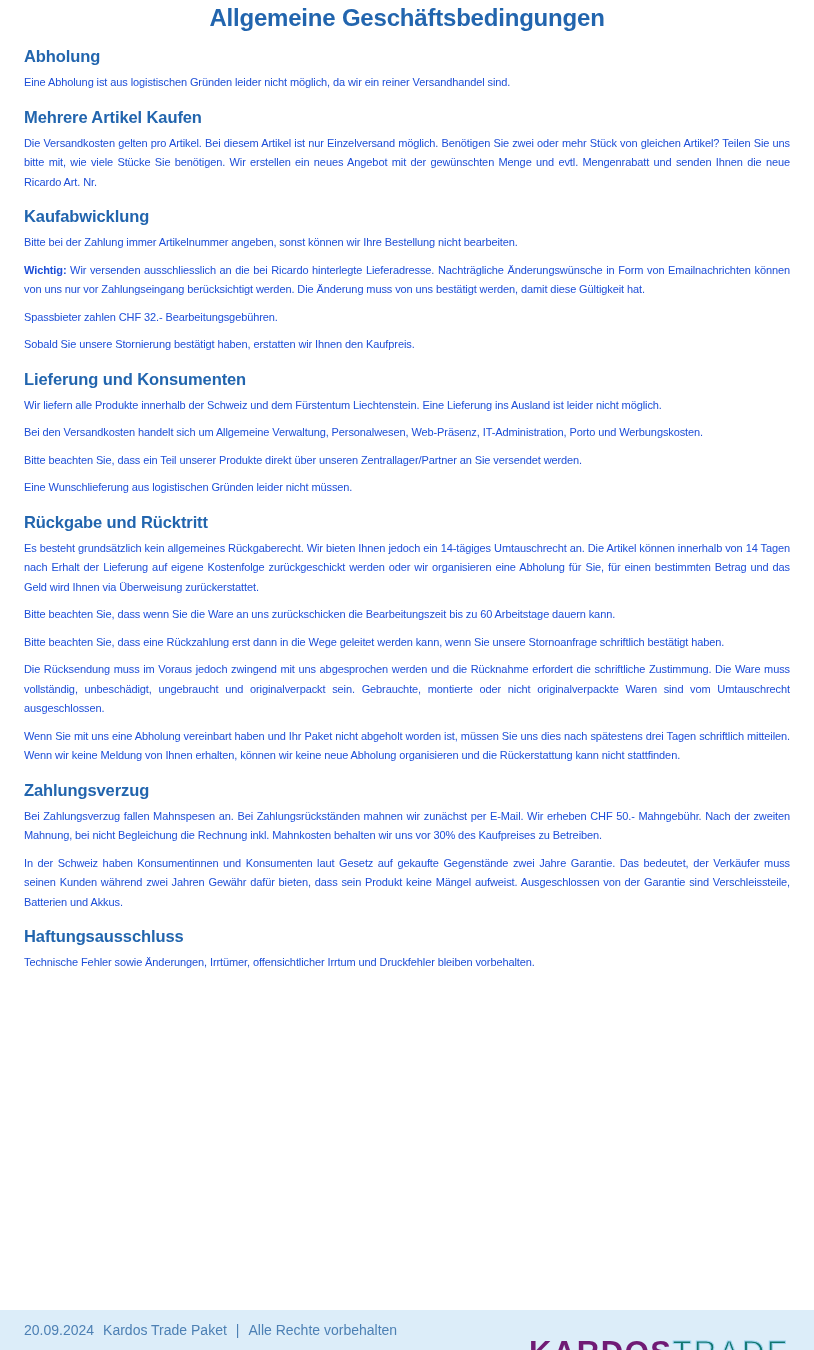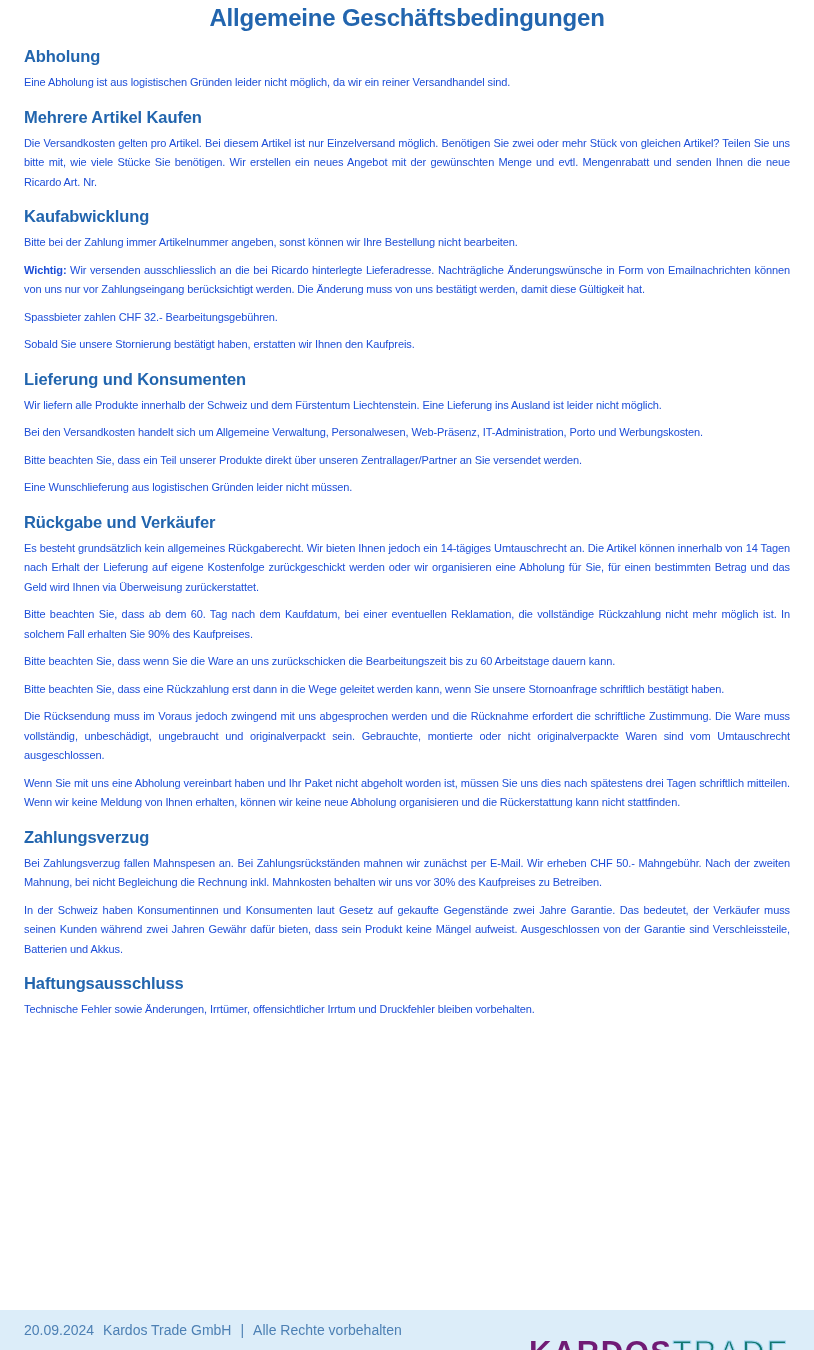--- a/index.html
+++ b/index.html
@@ -107,42 +107,41 @@
     <p class="para"><span class="bold-prefix">Wichtig:</span><span> Wir versenden ausschliesslich an die bei Ricardo hinterlegte Lieferadresse. Nachträgliche Änderungswünsche in Form von Emailnachrichten können von uns nur vor Zahlungseingang berücksichtigt werden. Die Änderung muss von uns bestätigt werden, damit diese Gültigkeit hat.</span></p>
     <p class="para">Spassbieter zahlen CHF 32.- Bearbeitungsgebühren.</p>
     <p class="para">Sobald Sie unsere Stornierung bestätigt haben, erstatten wir Ihnen den Kaufpreis.</p>
 
     <h2 class="section-heading">Lieferung und Konsumenten</h2>
     <p class="para">Wir liefern alle Produkte innerhalb der Schweiz und dem Fürstentum Liechtenstein. Eine Lieferung ins Ausland ist leider nicht möglich.</p>
     <p class="para">Bei den Versandkosten handelt sich um Allgemeine Verwaltung, Personalwesen, Web-Präsenz, IT-Administration, Porto und Werbungskosten.</p>
     <p class="para">Bitte beachten Sie, dass ein Teil unserer Produkte direkt über unseren Zentrallager/Partner an Sie versendet werden.</p>
     <p class="para">Eine Wunschlieferung aus logistischen Gründen leider nicht müssen.</p>
 
-    <h2 class="section-heading">Rückgabe und Verkäufer</h2>
+    <h2 class="section-heading">Rückgabe und Rücktritt</h2>
     <p class="para">Es besteht grundsätzlich kein allgemeines Rückgaberecht. Wir bieten Ihnen jedoch ein 14-tägiges Umtauschrecht an. Die Artikel können innerhalb von 14 Tagen nach Erhalt der Lieferung auf eigene Kostenfolge zurückgeschickt werden oder wir organisieren eine Abholung für Sie, für einen bestimmten Betrag und das Geld wird Ihnen via Überweisung zurückerstattet.</p>
-    <p class="para">Bitte beachten Sie, dass ab dem 60. Tag nach dem Kaufdatum, bei einer eventuellen Reklamation, die vollständige Rückzahlung nicht mehr möglich ist. In solchem Fall erhalten Sie 90% des Kaufpreises.</p>
     <p class="para">Bitte beachten Sie, dass wenn Sie die Ware an uns zurückschicken die Bearbeitungszeit bis zu 60 Arbeitstage dauern kann.</p>
     <p class="para">Bitte beachten Sie, dass eine Rückzahlung erst dann in die Wege geleitet werden kann, wenn Sie unsere Stornoanfrage schriftlich bestätigt haben.</p>
     <p class="para">Die Rücksendung muss im Voraus jedoch zwingend mit uns abgesprochen werden und die Rücknahme erfordert die schriftliche Zustimmung. Die Ware muss vollständig, unbeschädigt, ungebraucht und originalverpackt sein. Gebrauchte, montierte oder nicht originalverpackte Waren sind vom Umtauschrecht ausgeschlossen.</p>
     <p class="para">Wenn Sie mit uns eine Abholung vereinbart haben und Ihr Paket nicht abgeholt worden ist, müssen Sie uns dies nach spätestens drei Tagen schriftlich mitteilen. Wenn wir keine Meldung von Ihnen erhalten, können wir keine neue Abholung organisieren und die Rückerstattung kann nicht stattfinden.</p>
 
     <h2 class="section-heading">Zahlungsverzug</h2>
     <p class="para">Bei Zahlungsverzug fallen Mahnspesen an. Bei Zahlungsrückständen mahnen wir zunächst per E-Mail. Wir erheben CHF 50.- Mahngebühr. Nach der zweiten Mahnung, bei nicht Begleichung die Rechnung inkl. Mahnkosten behalten wir uns vor 30% des Kaufpreises zu Betreiben.</p>
 
     <p class="para">In der Schweiz haben Konsumentinnen und Konsumenten laut Gesetz auf gekaufte Gegenstände zwei Jahre Garantie. Das bedeutet, der Verkäufer muss seinen Kunden während zwei Jahren Gewähr dafür bieten, dass sein Produkt keine Mängel aufweist. Ausgeschlossen von der Garantie sind Verschleissteile, Batterien und Akkus.</p>
 
     <h2 class="section-heading">Haftungsausschluss</h2>
     <p class="para">Technische Fehler sowie Änderungen, Irrtümer, offensichtlicher Irrtum und Druckfehler bleiben vorbehalten.</p>
 
   </div>
 
   <div class="footer">
     <div class="footer-meta">
       <span>20.09.2024</span>
-      <span>Kardos Trade GmbH</span>
+      <span>Kardos Trade Paket</span>
       <span>|</span>
       <span>Alle Rechte vorbehalten</span>
     </div>
     <div class="logo">
       <span class="logo-primary">KARDOS</span>
       <span class="logo-secondary">TRADE</span>
     </div>
   </div>
 </div>
 

